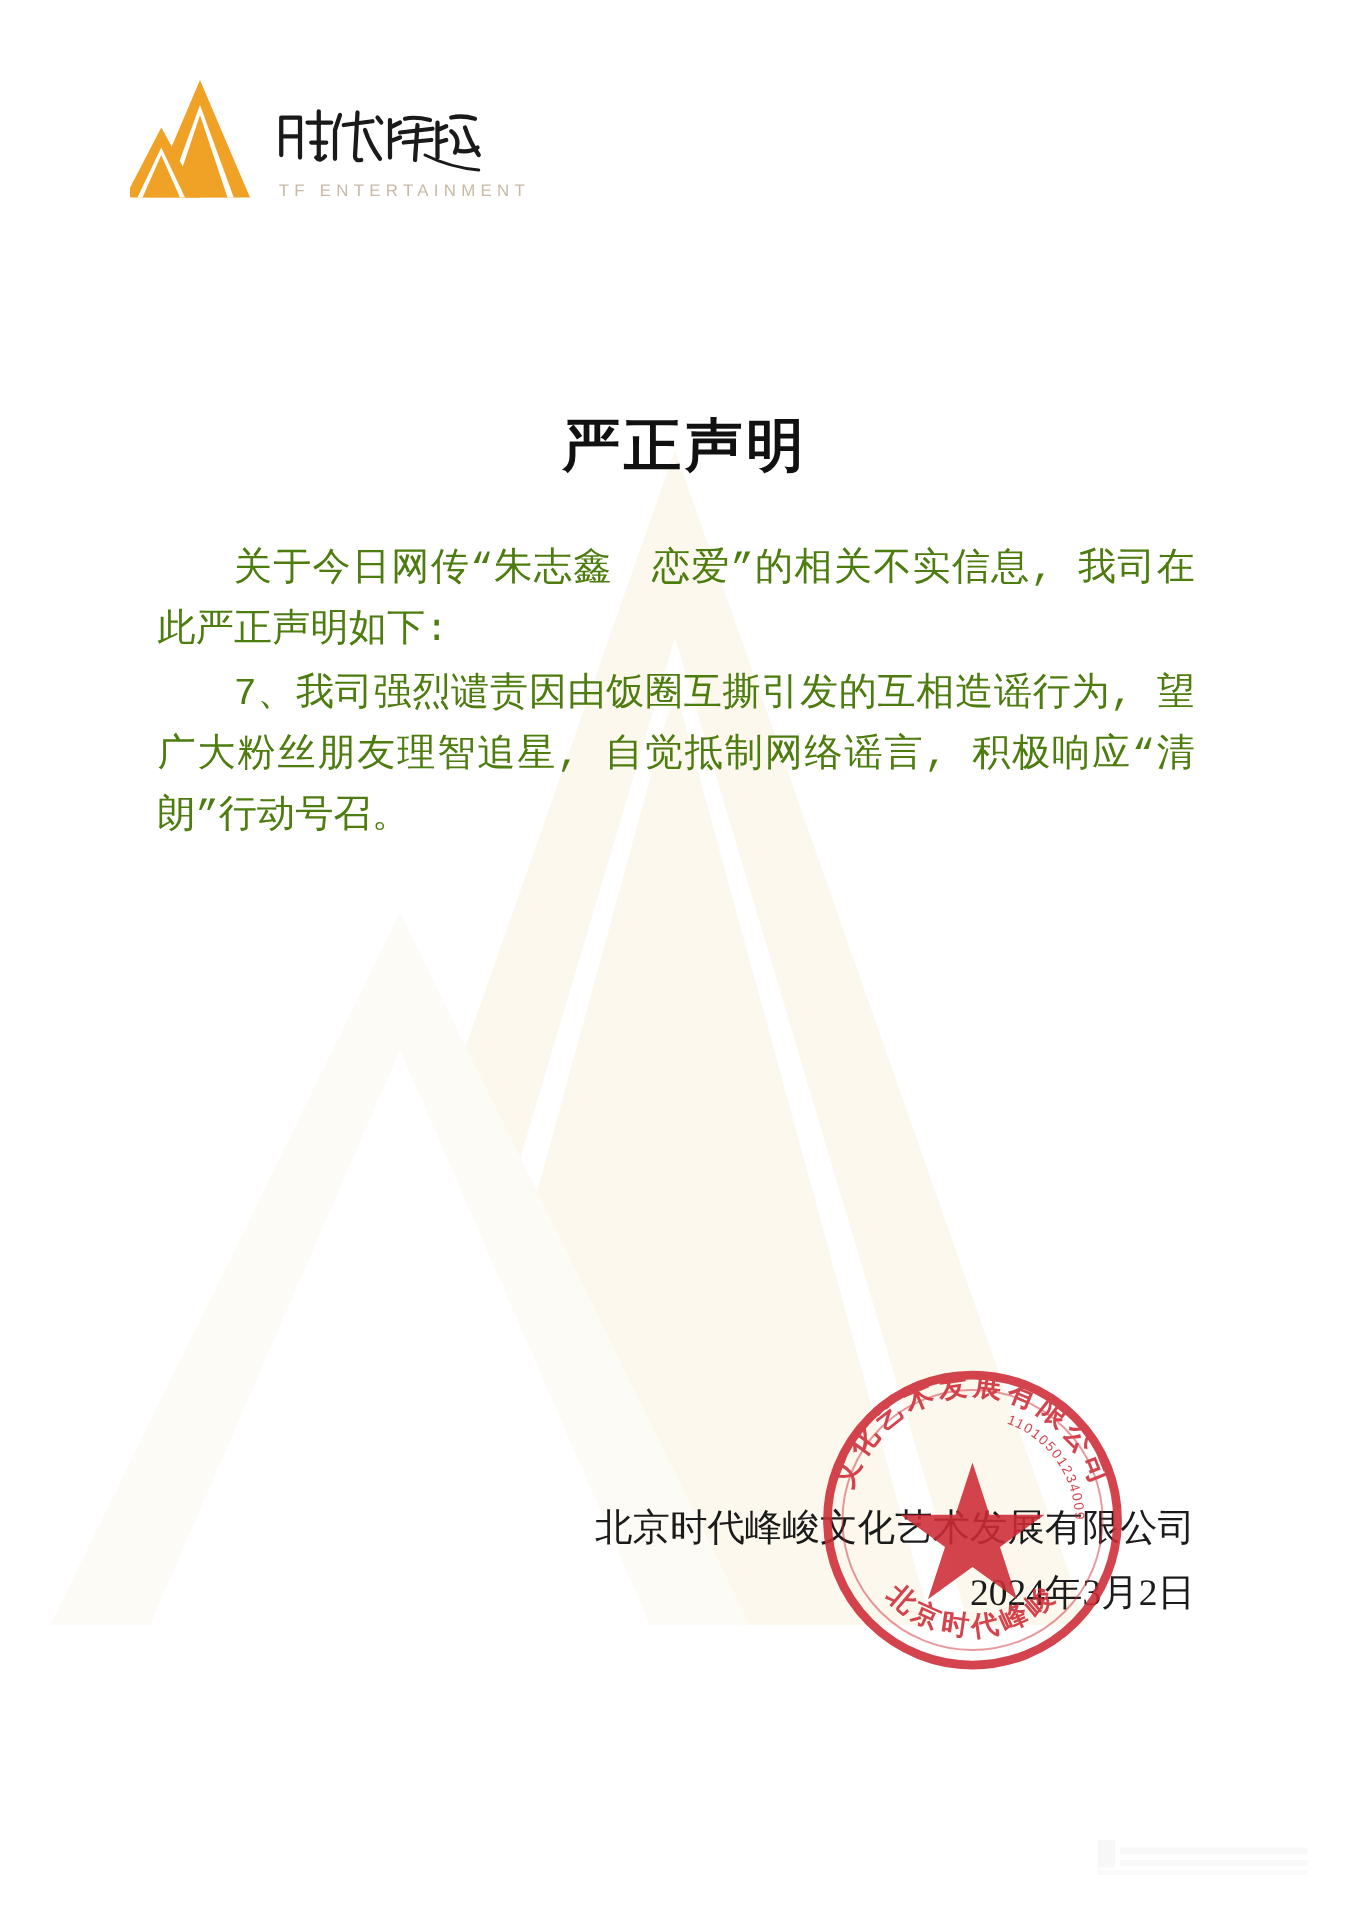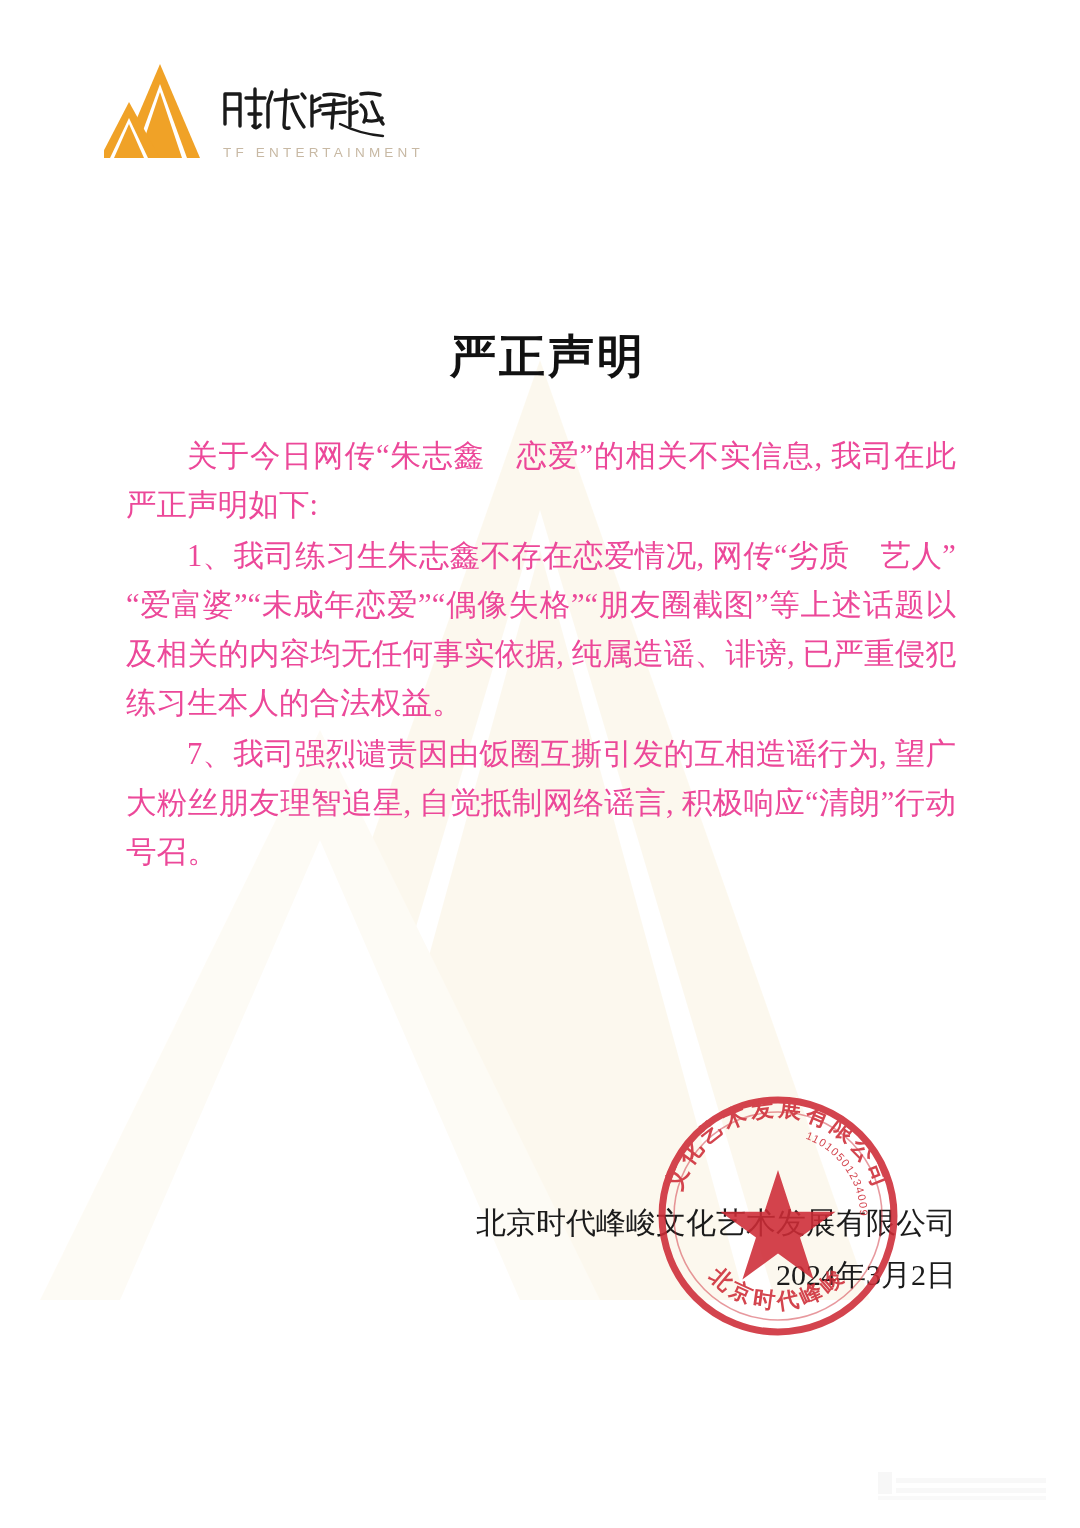--- a/index.html
+++ b/index.html
@@ -83,25 +83,26 @@
   }
   .body-text {
     margin: 0;
     padding: 0 124px 0 126px;
     padding-top: 44px;
   }
   .para {
     margin: 0 0 2px 0;
     font-size: 30.5px;
     line-height: 49px;
-    color: #ec4899;
+    color: #4d7c0f;
     text-align: justify;
     text-justify: inter-character;
     text-indent: 2em;
     letter-spacing: 0.1px;
+    font-family: Liberation Mono, monospace;
   }
 
   
   .sign-block {
     position: absolute;
     right: 124px;
     top: 1200px;
     text-align: right;
     z-index: 2;
   }
@@ -189,21 +190,20 @@
         </g>
       </svg>
       <div class="logo-word-en">TF ENTERTAINMENT</div>
     </div>
   </div>
 
   <div class="doc">
     <h1 class="doc-title">严正声明</h1>
     <div class="body-text">
       <p class="para">关于今日网传“朱志鑫　恋爱”的相关不实信息, 我司在此严正声明如下:</p>
-      <p class="para">1、我司练习生朱志鑫不存在恋爱情况, 网传“劣质　艺人”“爱富婆”“未成年恋爱”“偶像失格”“朋友圈截图”等上述话题以及相关的内容均无任何事实依据, 纯属造谣、诽谤, 已严重侵犯练习生本人的合法权益。</p>
       <p class="para">7、我司强烈谴责因由饭圈互撕引发的互相造谣行为, 望广大粉丝朋友理智追星, 自觉抵制网络谣言, 积极响应“清朗”行动号召。</p>
     </div>
   </div>
 
   <div class="sign-block">
     <div class="sign-company">北京时代峰峻文化艺术发展有限公司</div>
     <div class="sign-date">2024年3月2日</div>
   </div>
 
   <div class="seal">

